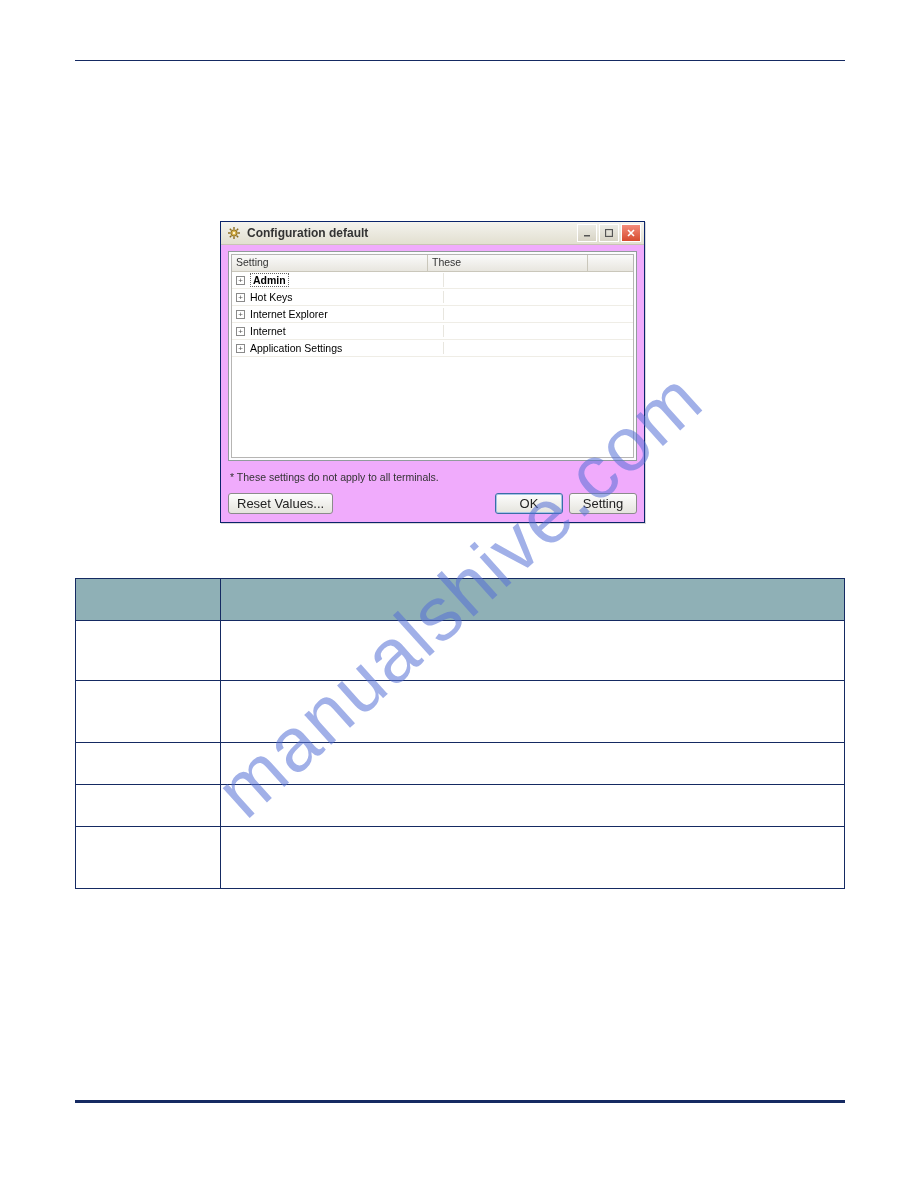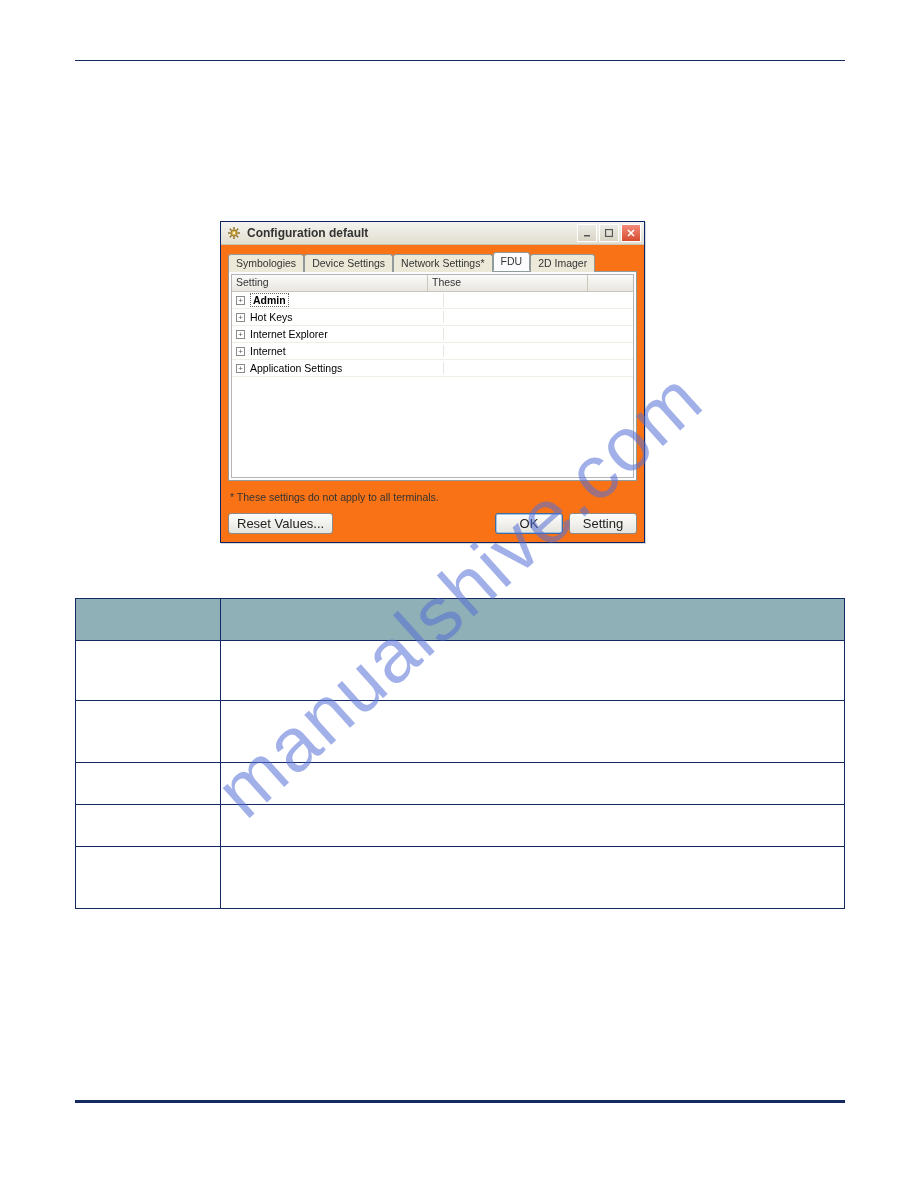--- a/index.html
+++ b/index.html
@@ -18,21 +18,21 @@
     width: 770px;
   }
   .top-rule {
     border-top: 1.5px solid #152a62;
     margin-bottom: 160px;
   }
   .dialog {
     position: relative;
     margin-left: 145px;
     width: 425px;
-    background: #f97316;
+    background: #f0abfc;
     border: 1px solid #0a246a;
     box-shadow: 1px 1px 0 rgba(0,0,0,0.15);
   }
   .titlebar {
     display: flex;
     align-items: center;
     height: 23px;
     background: linear-gradient(to bottom, #f4f3ee, #e2dfd0);
     padding: 0 3px 0 5px;
     border-bottom: 1px solid #c8c4b4;
@@ -254,27 +254,20 @@
           </svg>
       </span>
       <span class="winbtn close">
         <svg width="8" height="8" viewBox="0 0 8 8">
             <path d="M1 1 L7 7 M7 1 L1 7" stroke="#fff" stroke-width="1.6"></path>
           </svg>
       </span>
     </div>
 
     <div class="dlg-body">
-      <div class="tabstrip">
-        <div class="tab">Symbologies</div>
-        <div class="tab">Device Settings</div>
-        <div class="tab">Network Settings*</div>
-        <div class="tab active">FDU</div>
-        <div class="tab">2D Imager</div>
-      </div>
 
       <div class="tabpanel">
         <div class="grid">
           <div class="grid-head">
             <div class="gh c1">Setting</div>
             <div class="gh c2">These</div>
             <div class="gh c3"></div>
           </div>
 
           <div class="grow sel">

